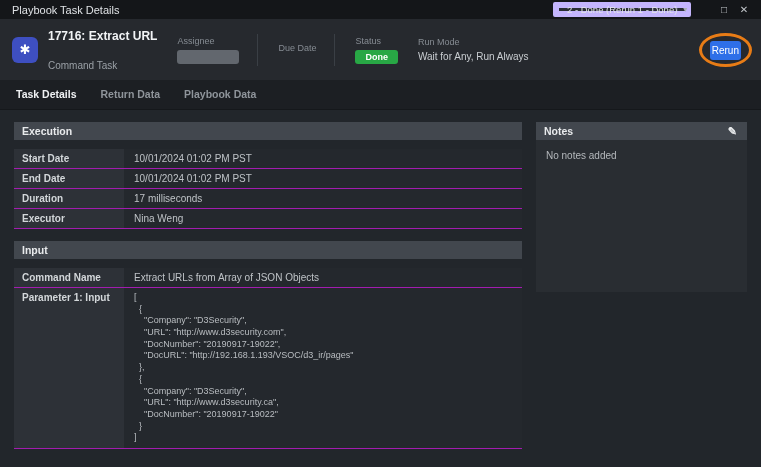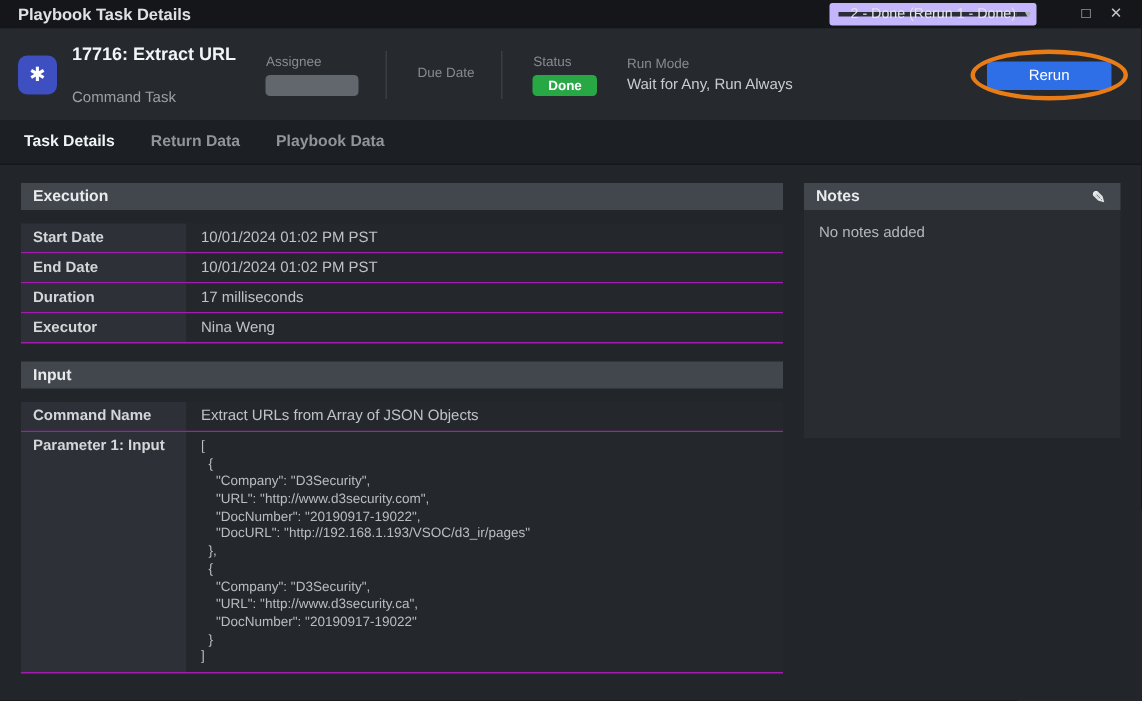--- a/index.html
+++ b/index.html
@@ -2,21 +2,21 @@
 <html><head>
 <meta charset="utf-8">
 <style>
   * { margin:0; padding:0; box-sizing:border-box; }
   html,body { background:#0e1012; }
   body { font-family:"Liberation Sans", sans-serif; }
   .window { width:761px; height:467px; background:#22262b; position:relative; overflow:hidden; }
 
   
   .titlebar { height:19px; background:#141619; display:flex; align-items:center; padding:0 8px 0 12px; }
-  .titlebar .title { font-size:11px; font-weight:bold; color:#dfe2e5; white-space:nowrap; }
+  .titlebar .title { font-size:11px; font-weight:normal; color:#dfe2e5; white-space:nowrap; }
   .titlebar-right { margin-left:auto; display:flex; align-items:center; gap:8px; }
   .dropdown { display:flex; align-items:center; height:15px; background:#2b2f35; border:6px solid #c4b5fd;
               border-radius:2px; font-size:9.5px; color:#e2e5e8; padding-left:8px; width:138px;
               justify-content:space-between; white-space:nowrap; cursor:pointer; }
   .dropdown .caret { font-size:8px; color:#aab0b6; padding:0 5px; border-left:1px solid #434a53;
                      height:100%; display:flex; align-items:center; }
   .win-btns { display:flex; align-items:center; gap:2px; margin-left:16px; }
   .win-btn { color:#c3c7cb; font-size:10px; width:18px; text-align:center; cursor:pointer; line-height:19px; }
 
   
@@ -27,21 +27,21 @@
   .task-type { font-size:10px; color:#9aa0a6; margin-top:17px; }
   .field { display:flex; flex-direction:column; margin-left:20px; justify-content:center; }
   .field-label { font-size:9px; color:#868c93; margin-bottom:4px; }
   .assignee-box { width:62px; height:14px; background:#62676e; border-radius:3px; cursor:pointer; }
   .vdiv { width:1px; height:32px; background:#3a3f45; margin-left:18px; }
   .status-badge { background:#28a745; color:#fff; font-size:9px; font-weight:bold; padding:2px 10px;
                   border-radius:3px; width:max-content; }
   .run-value { font-size:10px; color:#c9cdd1; white-space:nowrap; }
   .rerun-wrap { margin-left:auto; position:relative; margin-right:8px; }
   .rerun-btn { background:#2e6fe8; color:#fff; border:none; border-radius:3px; font-size:10px;
-               padding:4px 28px; font-family:inherit; cursor:pointer; }
+               padding:4px 2px; font-family:inherit; cursor:pointer; }
   .annotation { position:absolute; left:-11px; top:-7px; right:-11px; bottom:-7px;
                 border:3px solid #e87c16; border-radius:50%; pointer-events:none; }
 
   
   .tabbar { height:30px; background:#1c1f23; display:flex; align-items:flex-end; padding:0 4px;
             border-bottom:1px solid #15181b; }
   .tab { font-size:10.5px; font-weight:bold; color:#8f959b; padding:9px 12px; cursor:pointer; }
   .tab.active { color:#f0f2f4; }
 
   

